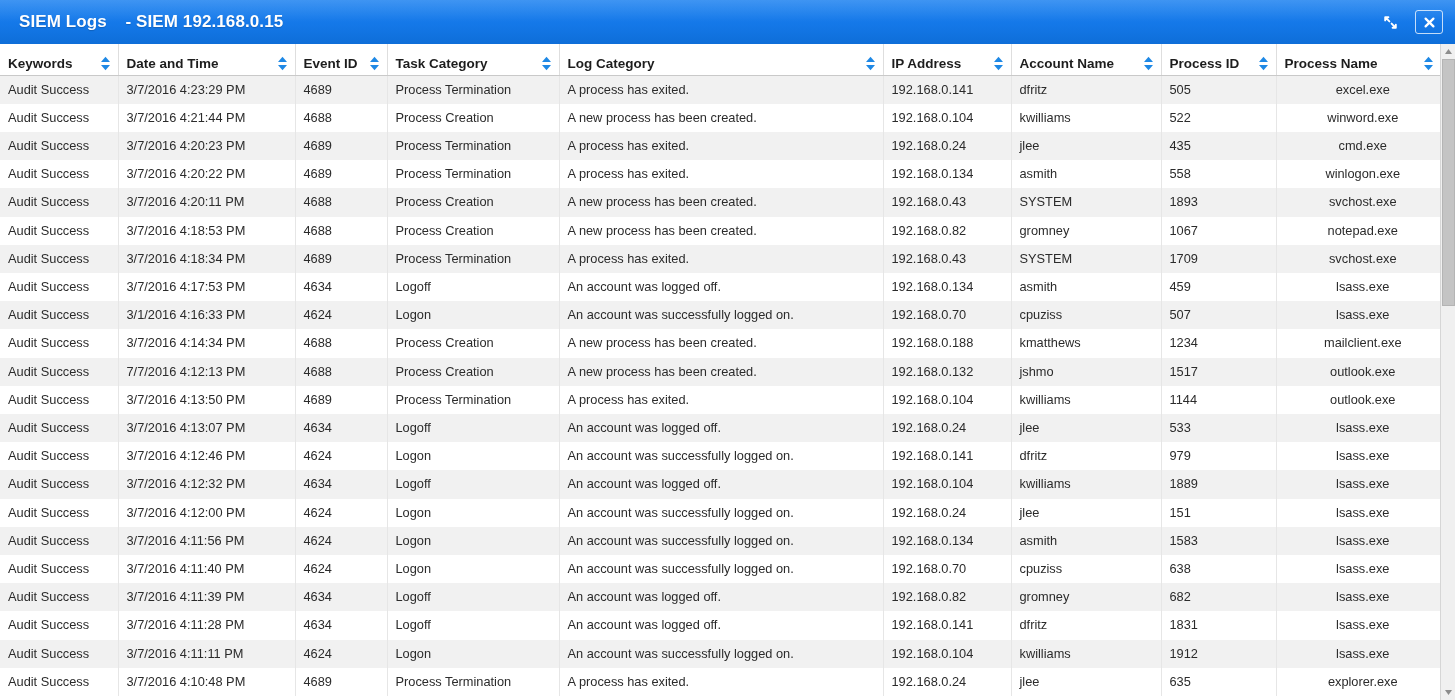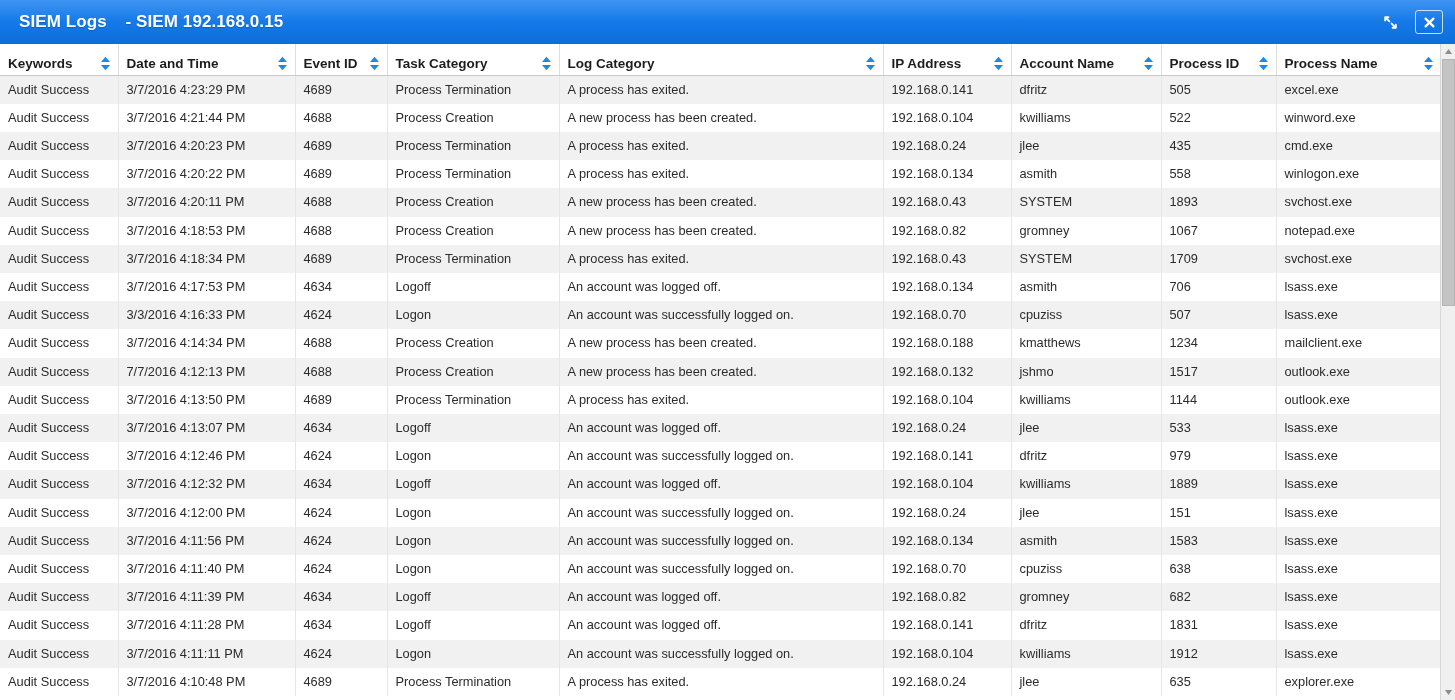--- a/index.html
+++ b/index.html
@@ -134,21 +134,21 @@
     height: 28.2px;
     padding: 0 0 0 8px;
     border-right: 1px solid #e6e6e6;
     box-sizing: border-box;
     white-space: nowrap;
     overflow: hidden;
     text-overflow: clip;
     vertical-align: middle;
     line-height: 28.2px;
   }
-  table.log tbody td:last-child { border-right: none; }
+  table.log tbody td:last-child { border-right: none; text-align: center; }
 
   tr.odd td  { background: #f1f1f1; }
   tr.even td { background: #ffffff; }
 
   
   col.c-keywords  { width: 118px; }
   col.c-datetime  { width: 177px; }
   col.c-eventid   { width: 92px; }
   col.c-task      { width: 172px; }
   col.c-message   { width: 324px; }
@@ -401,26 +401,26 @@
             <td>svchost.exe</td>
           </tr>
           <tr class="even">
             <td>Audit Success</td>
             <td>3/7/2016 4:17:53 PM</td>
             <td>4634</td>
             <td>Logoff</td>
             <td>An account was logged off.</td>
             <td>192.168.0.134</td>
             <td>asmith</td>
-            <td>706</td>
-            <td>lsass.exe</td>
-          </tr>
-          <tr class="odd">
-            <td>Audit Success</td>
-            <td>3/3/2016 4:16:33 PM</td>
+            <td>459</td>
+            <td>lsass.exe</td>
+          </tr>
+          <tr class="odd">
+            <td>Audit Success</td>
+            <td>3/1/2016 4:16:33 PM</td>
             <td>4624</td>
             <td>Logon</td>
             <td>An account was successfully logged on.</td>
             <td>192.168.0.70</td>
             <td>cpuziss</td>
             <td>507</td>
             <td>lsass.exe</td>
           </tr>
           <tr class="even">
             <td>Audit Success</td>

